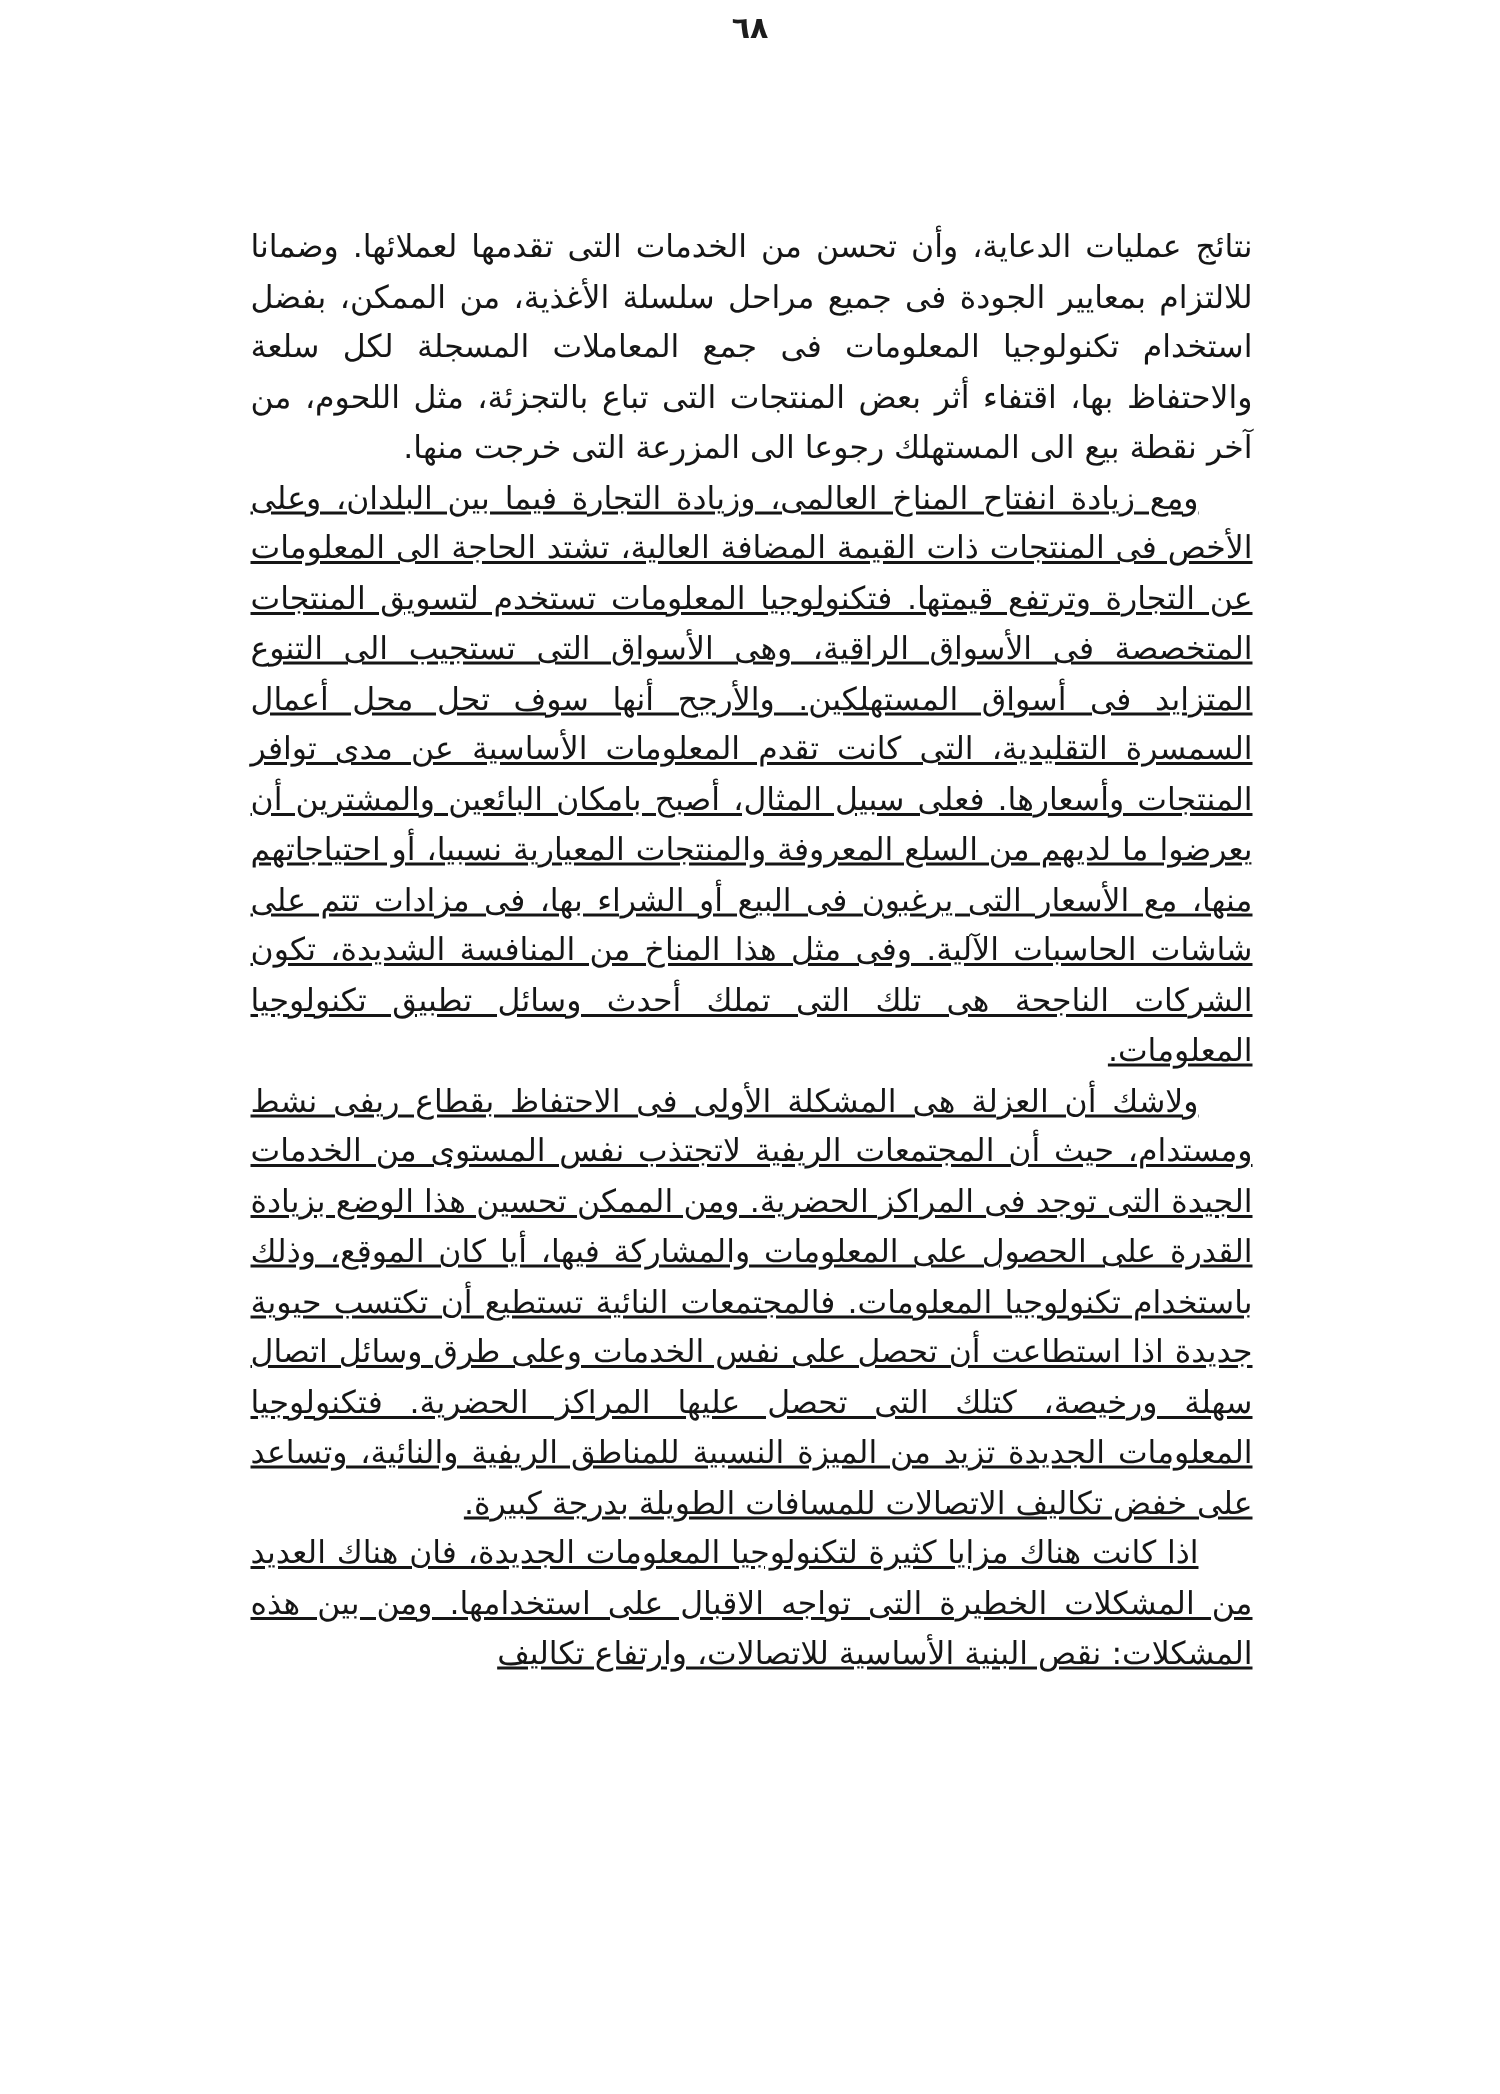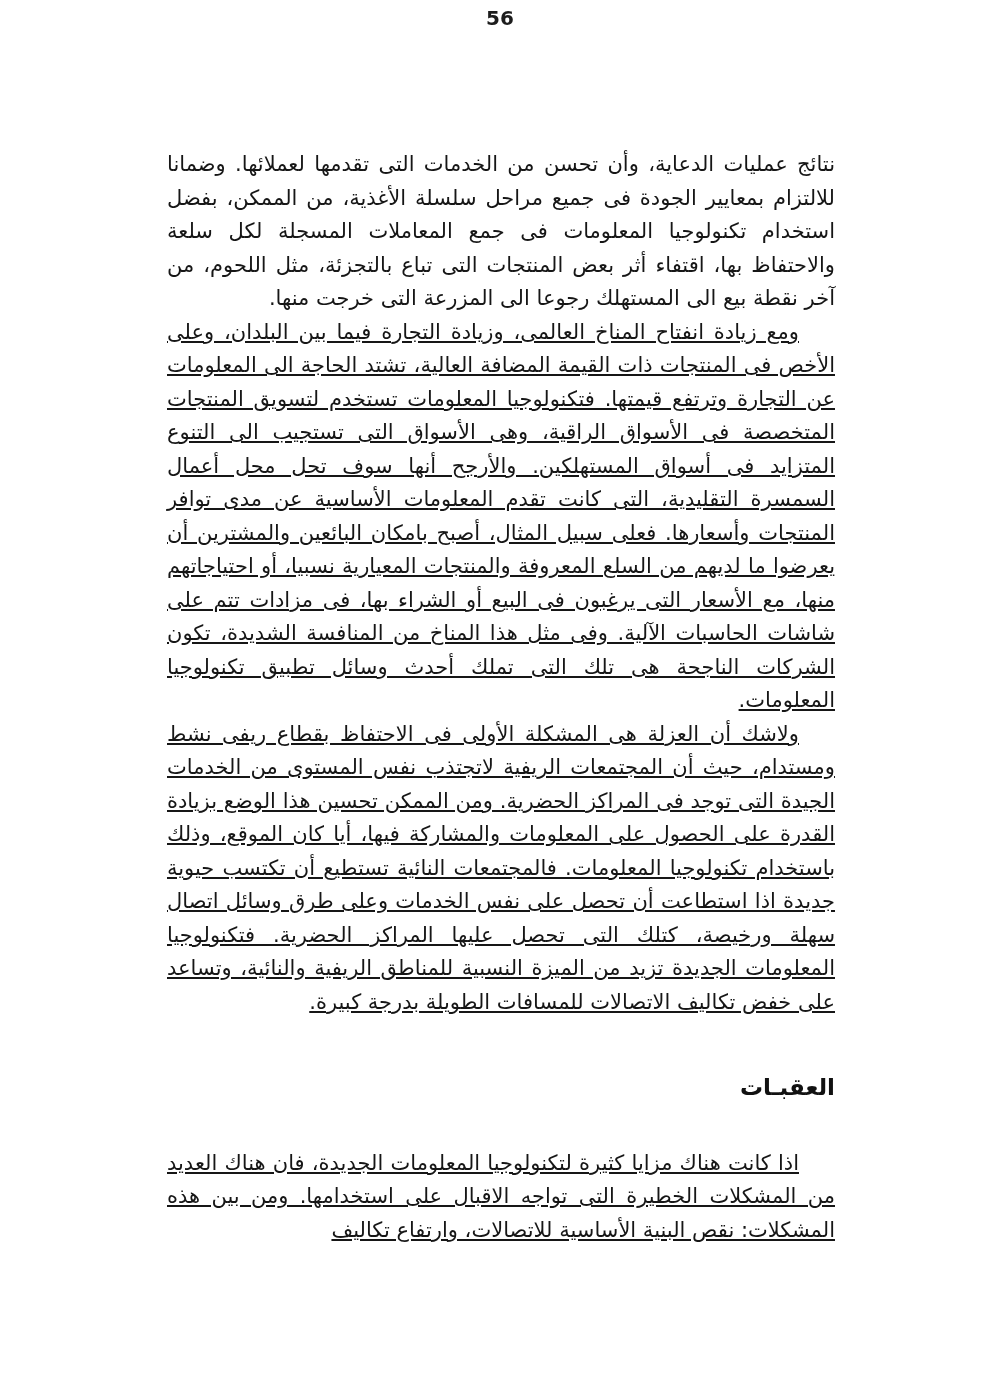--- a/index.html
+++ b/index.html
@@ -55,29 +55,28 @@
     letter-spacing: 0.5px;
     color: #111111;
     text-align: right;
   }
 </style>
 </head>
 <body>
 
 <div class="page">
 
-  <div class="page-number">56</div>
+  <div class="page-number">٦٨</div>
 
   <div class="text-block" dir="rtl">
 
     <p class="para">نتائج عمليات الدعاية، وأن تحسن من الخدمات التى تقدمها لعملائها. وضمانا للالتزام بمعايير الجودة فى جميع مراحل سلسلة الأغذية، من الممكن، بفضل استخدام تكنولوجيا المعلومات فى جمع المعاملات المسجلة لكل سلعة والاحتفاظ بها، اقتفاء أثر بعض المنتجات التى تباع بالتجزئة، مثل اللحوم، من آخر نقطة بيع الى المستهلك رجوعا الى المزرعة التى خرجت منها.</p>
 
     <p class="para indent">ومع زيادة انفتاح المناخ العالمى، وزيادة التجارة فيما بين البلدان، وعلى الأخص فى المنتجات ذات القيمة المضافة العالية، تشتد الحاجة الى المعلومات عن التجارة وترتفع قيمتها. فتكنولوجيا المعلومات تستخدم لتسويق المنتجات المتخصصة فى الأسواق الراقية، وهى الأسواق التى تستجيب الى التنوع المتزايد فى أسواق المستهلكين. والأرجح أنها سوف تحل محل أعمال السمسرة التقليدية، التى كانت تقدم المعلومات الأساسية عن مدى توافر المنتجات وأسعارها. فعلى سبيل المثال، أصبح بامكان البائعين والمشترين أن يعرضوا ما لديهم من السلع المعروفة والمنتجات المعيارية نسبيا، أو احتياجاتهم منها، مع الأسعار التى يرغبون فى البيع أو الشراء بها، فى مزادات تتم على شاشات الحاسبات الآلية. وفى مثل هذا المناخ من المنافسة الشديدة، تكون الشركات الناجحة هى تلك التى تملك أحدث وسائل تطبيق تكنولوجيا المعلومات.</p>
 
     <p class="para indent">ولاشك أن العزلة هى المشكلة الأولى فى الاحتفاظ بقطاع ريفى نشط ومستدام، حيث أن المجتمعات الريفية لاتجتذب نفس المستوى من الخدمات الجيدة التى توجد فى المراكز الحضرية. ومن الممكن تحسين هذا الوضع بزيادة القدرة على الحصول على المعلومات والمشاركة فيها، أيا كان الموقع، وذلك باستخدام تكنولوجيا المعلومات. فالمجتمعات النائية تستطيع أن تكتسب حيوية جديدة اذا استطاعت أن تحصل على نفس الخدمات وعلى طرق وسائل اتصال سهلة ورخيصة، كتلك التى تحصل عليها المراكز الحضرية. فتكنولوجيا المعلومات الجديدة تزيد من الميزة النسبية للمناطق الريفية والنائية، وتساعد على خفض تكاليف الاتصالات للمسافات الطويلة بدرجة كبيرة.</p>
 
-    <h2 class="section-heading">العقبـات</h2>
 
     <p class="para indent">اذا كانت هناك مزايا كثيرة لتكنولوجيا المعلومات الجديدة، فان هناك العديد من المشكلات الخطيرة التى تواجه الاقبال على استخدامها. ومن بين هذه المشكلات: نقص البنية الأساسية للاتصالات، وارتفاع تكاليف</p>
 
   </div>
 
 </div>
 
 </body></html>

